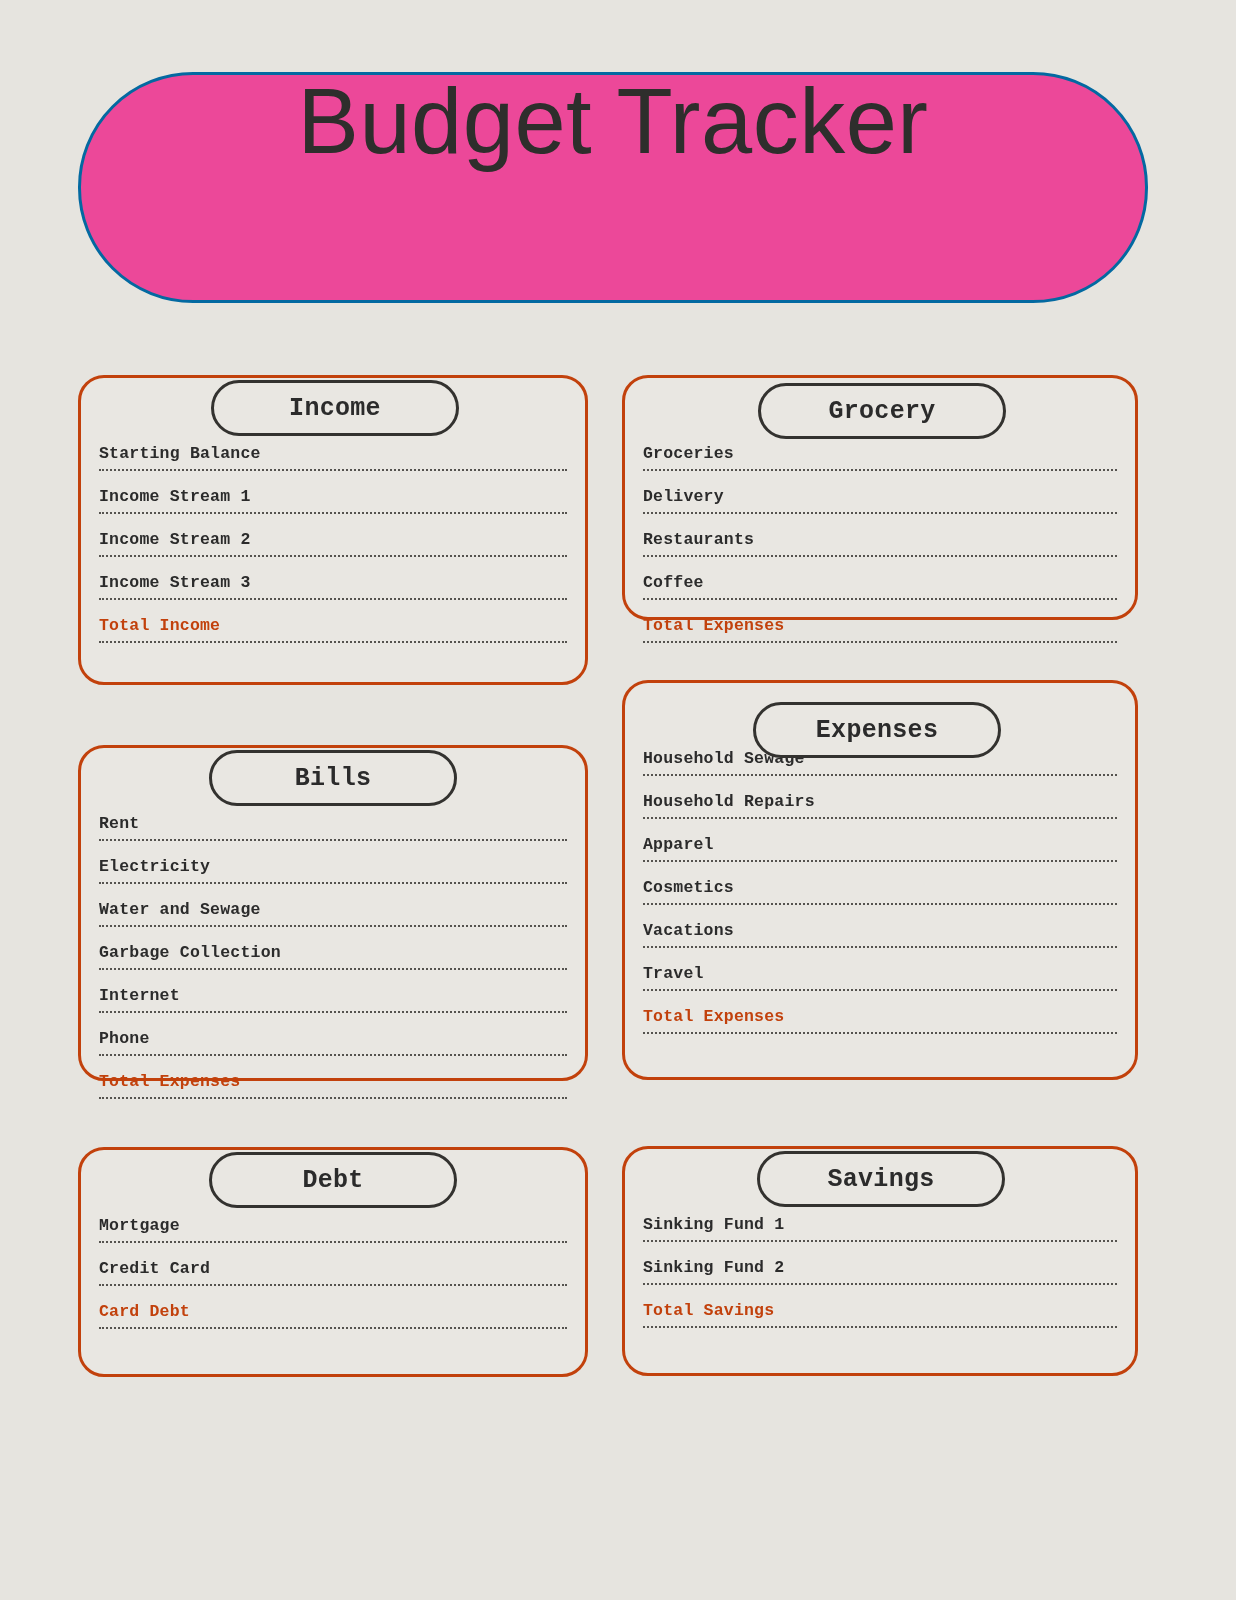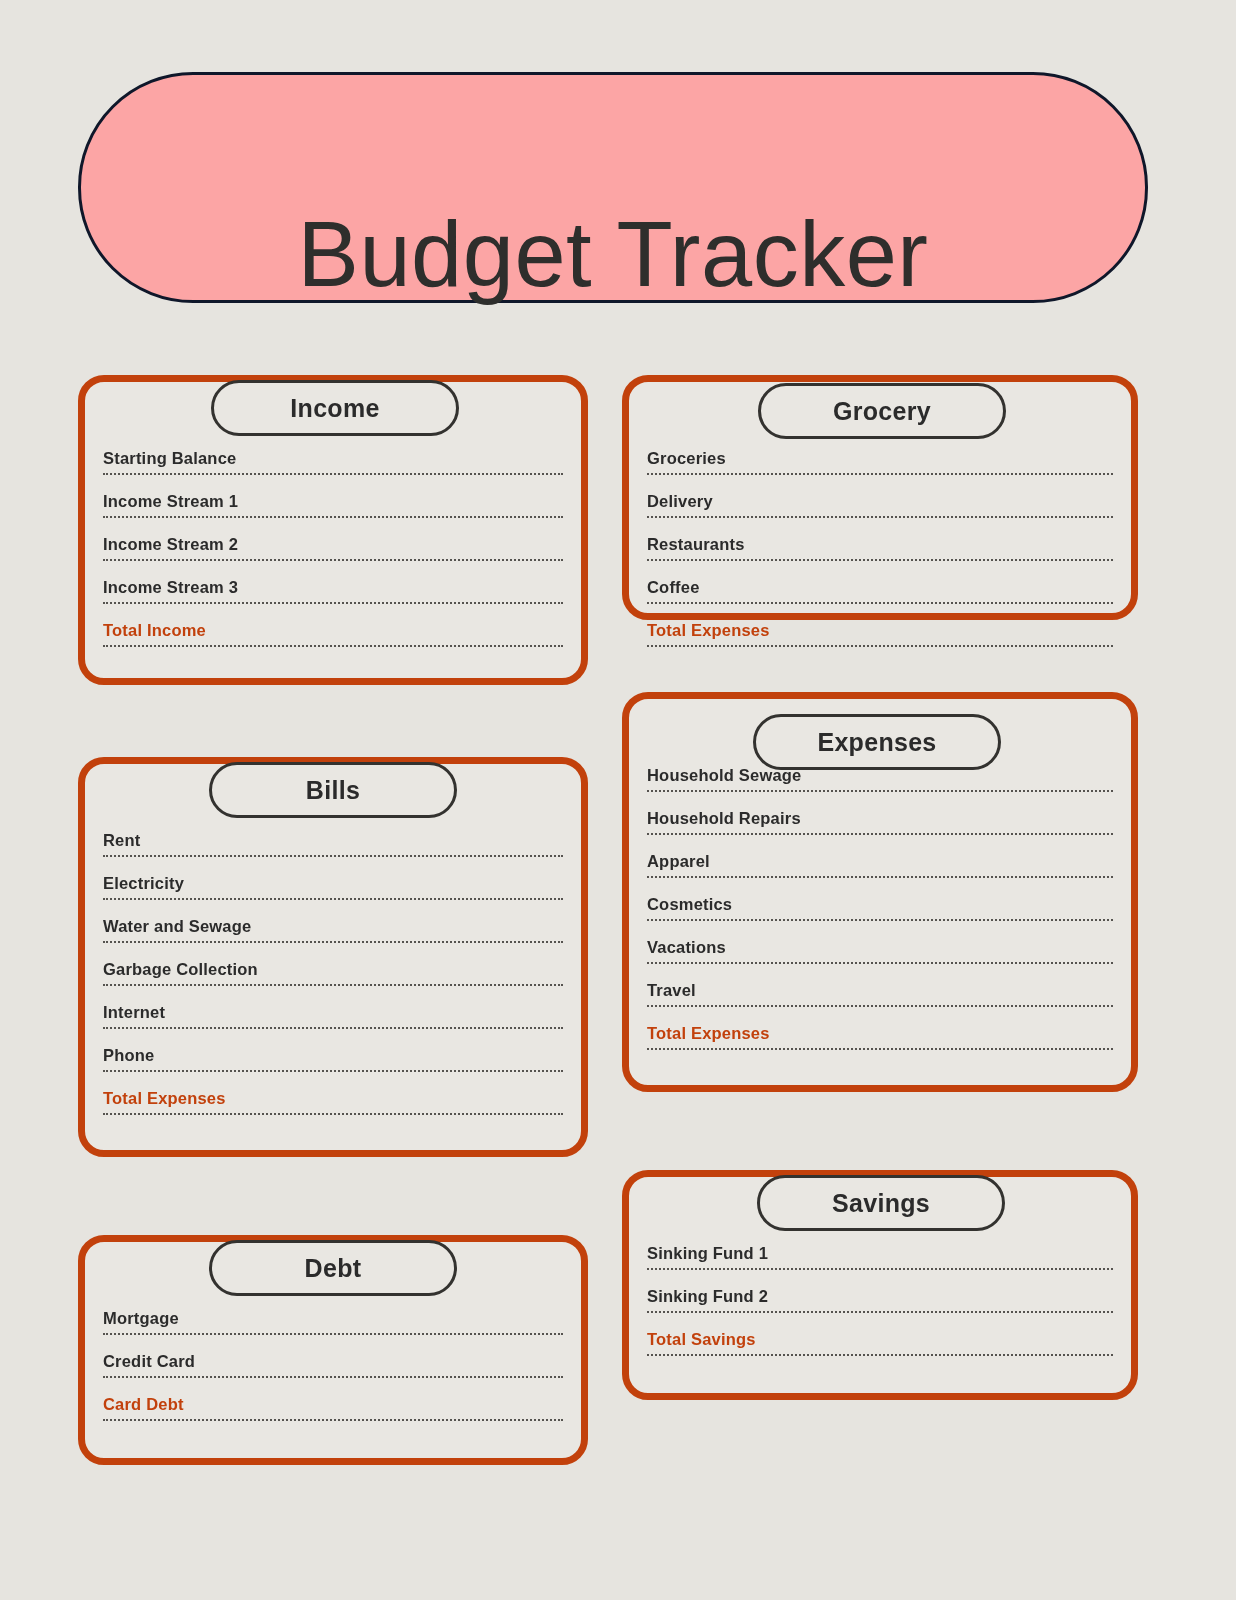--- a/index.html
+++ b/index.html
@@ -22,25 +22,25 @@
     box-sizing: border-box;
   }
 
   
   .title-wrap {
     position: absolute;
     left: 78px;
     top: 72px;
     width: 1064px;
     height: 225px;
-    border: 3px solid #0f172a;
+    border: 3px solid #0369a1;
     border-radius: 115px;
-    background: #fca5a5;
+    background: #ec4899;
     display: flex;
-    align-items: flex-end;
+    align-items: flex-start;
     justify-content: center;
   }
   .title-text {
     font-size: 92px;
     font-weight: 400;
     letter-spacing: 0.5px;
     color: #2e2e2c;
     line-height: 1;
     font-family: "Liberation Sans", sans-serif;
   }
@@ -51,25 +51,26 @@
     left: 0;
     top: 375px;
     width: 1236px;
   }
 
   .col-left  { position: absolute; left: 78px;  width: 510px; }
   .col-right { position: absolute; left: 622px; width: 516px; }
 
   .section {
     position: relative;
-    margin-bottom: 12px;
+    margin-bottom: 0;
+    font-family: Liberation Mono, monospace;
   }
 
   .section-body {
-    border: 7px solid #c2410c;
+    border: 3px solid #c2410c;
     border-radius: 26px;
     background: #e9e7e2;
     box-sizing: border-box;
     padding: 56px 18px 12px 18px;
   }
 
   .section-header {
     position: absolute;
     top: 0;
     height: 56px;
@@ -117,21 +118,21 @@
     right: 0;
     top: 29px;
     border-bottom: 2.5px dotted #55534f;
     height: 0;
   }
   .row.total .label { color: #c2410c; }
 
   
   .sec-income   .section-body { height: 310px; }
   .sec-grocery  .section-body { height: 245px; }
-  .sec-bills    .section-body { height: 400px; }
+  .sec-bills    .section-body { height: 336px; }
   .sec-expenses .section-body { height: 400px; }
   .sec-debt     .section-body { height: 230px; }
   .sec-savings  .section-body { height: 230px; }
 
   
   .sec-income   .section-header { left: 133px; top: 5px; }
   .sec-grocery  .section-header { left: 136px; top: 8px; }
   .sec-bills    .section-header { left: 131px; top: 5px; align-items: center; }
   .sec-expenses .section-header { left: 131px; top: 22px; }
   .sec-debt     .section-header { left: 131px; top: 5px; }

